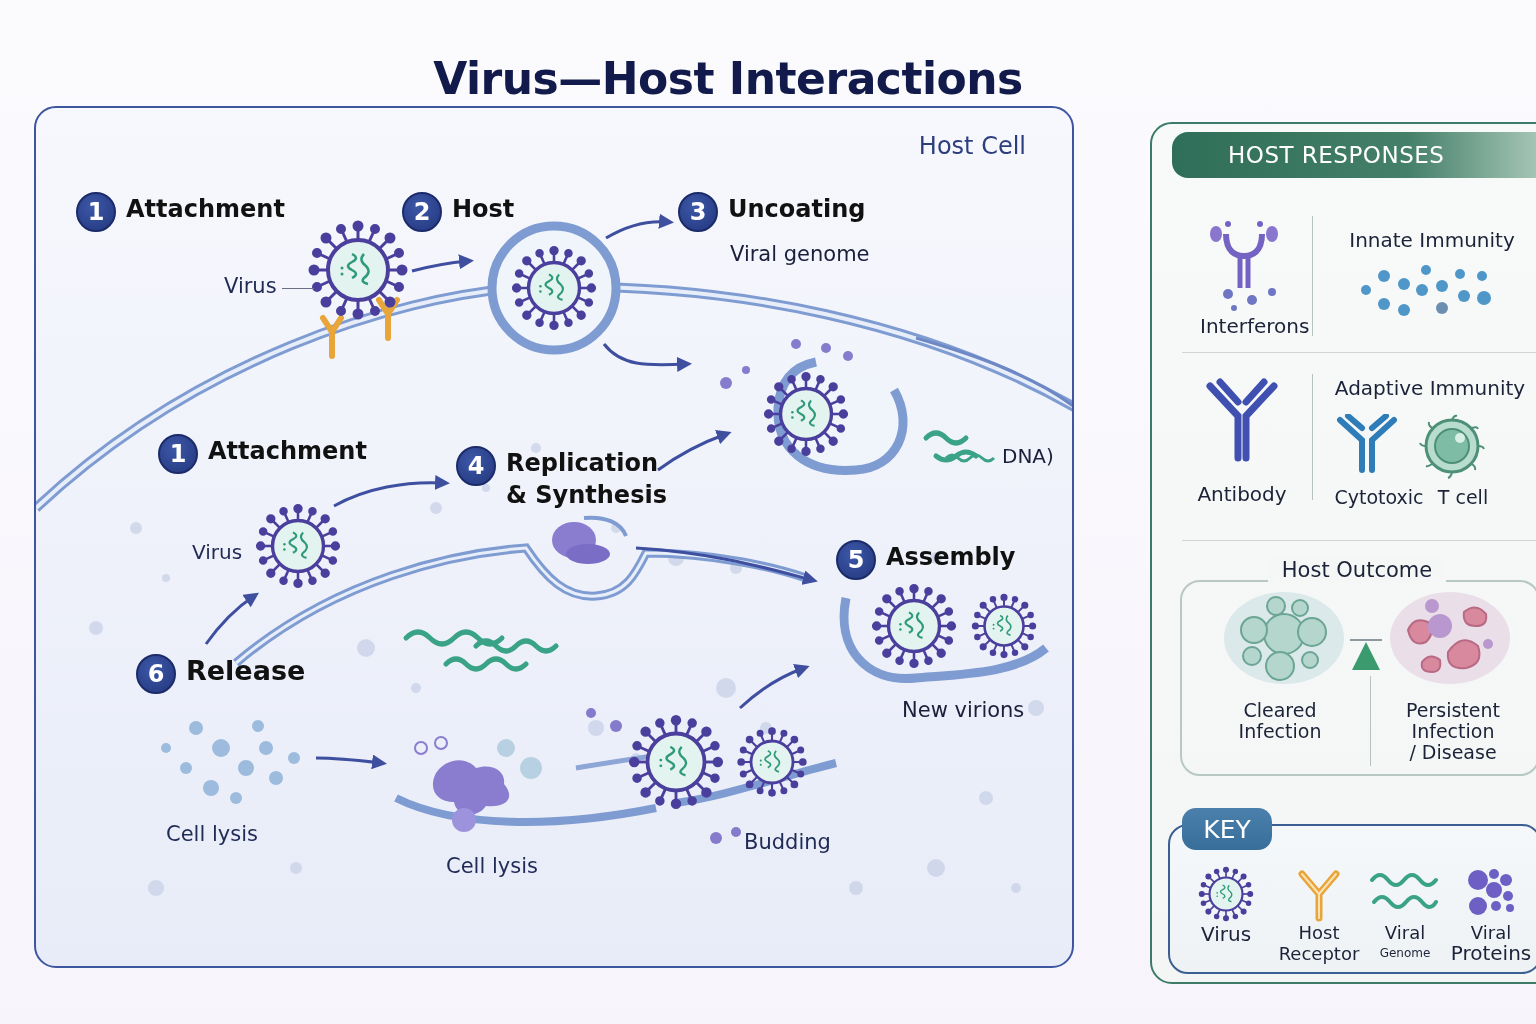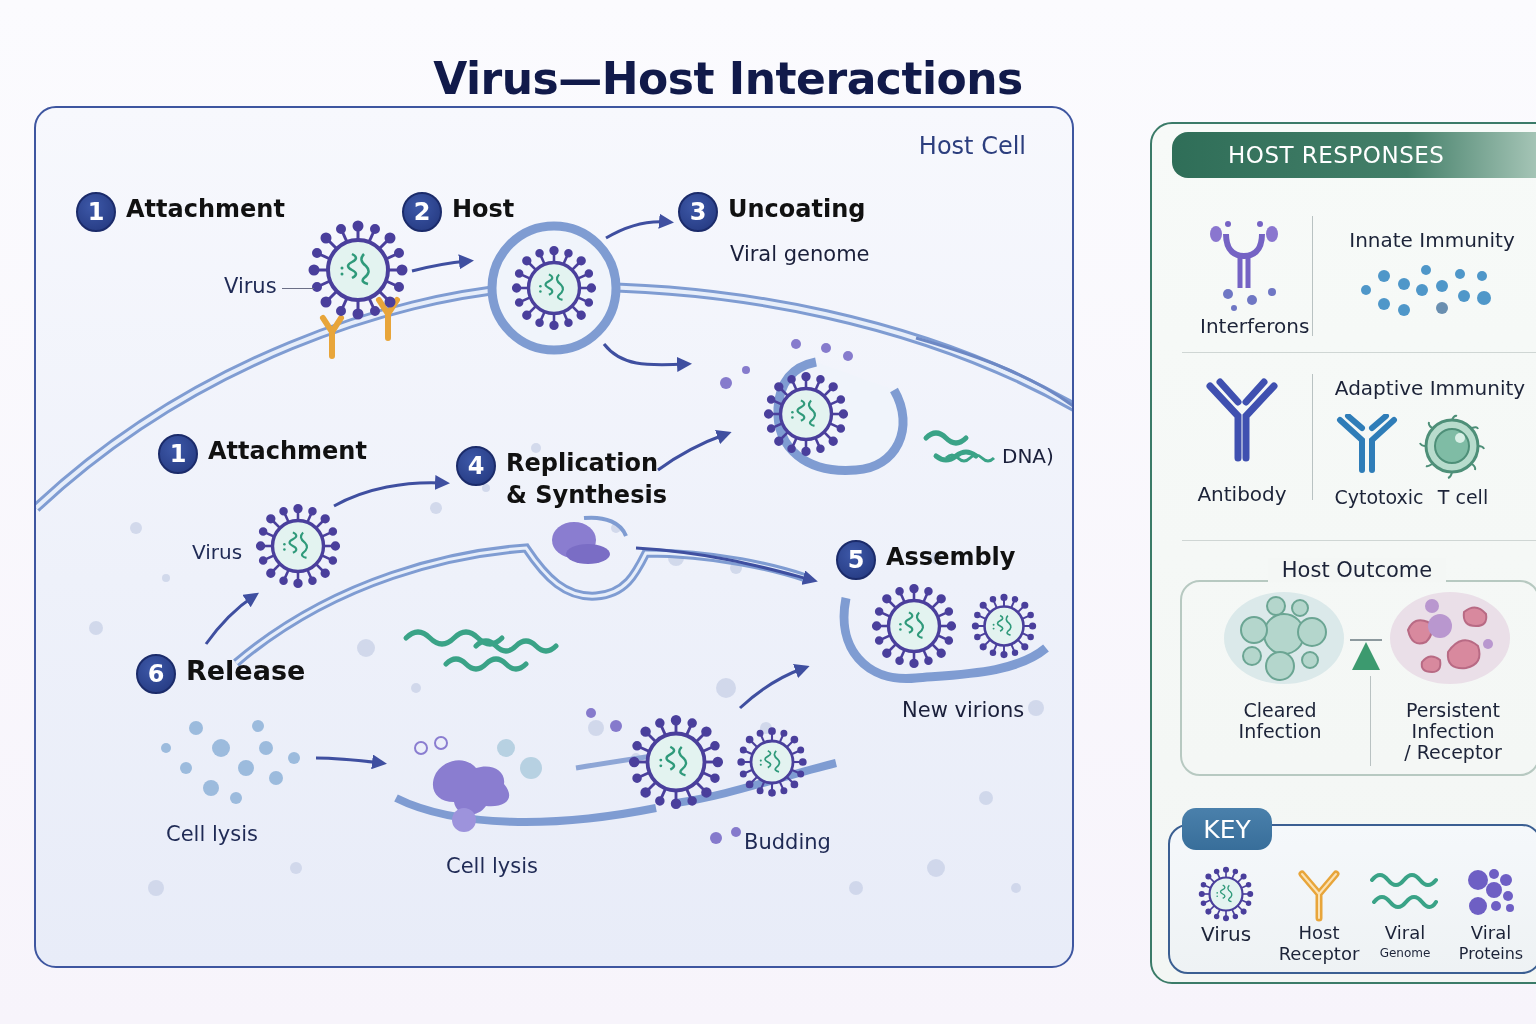--- a/index.html
+++ b/index.html
@@ -413,21 +413,21 @@
         <circle cx="100" cy="54" r="5"></circle>
       </g>
   </svg>
   <div class="rp-lbl" style="left:76px;top:576px;width:104px;font-size:19px;line-height:21px;">
     <div>Cleared</div>
     <div>Infection</div>
   </div>
   <div class="rp-lbl" style="left:244px;top:576px;width:114px;font-size:19px;line-height:21px;">
     <div>Persistent</div>
     <div>Infection</div>
-    <div>/ Receptor</div>
+    <div>/ Disease</div>
   </div>
 
   <div class="key-box"></div>
   <div class="key-badge">KEY</div>
 
   <svg class="icon" style="left:44px;top:740px;" width="60" height="60" viewBox="-30 -30 60 60">
     <use href="#virus" transform="scale(0.55)"></use>
   </svg>
   <svg class="icon" style="left:142px;top:742px;" width="50" height="56" viewBox="0 0 50 56">
     <path d="M25,28 L25,52 M25,28 L8,8 M25,28 L42,8" stroke="#e8a53a" stroke-width="7" stroke-linecap="round" fill="none"></path>
@@ -456,21 +456,21 @@
   <div class="key-lbl" style="left:120px;top:798px;width:94px;">
     <div>Host</div>
     <div>Receptor</div>
   </div>
   <div class="key-lbl" style="left:212px;top:798px;width:82px;">
     <div>Viral</div>
     <div style="font-size:12px;">Genome</div>
   </div>
   <div class="key-lbl" style="left:298px;top:798px;width:82px;">
     <div>Viral</div>
-    <div style="font-size:16px;">Proteins</div>
+    <div style="font-size:20px;">Proteins</div>
   </div>
 </div>
 
 <svg width="0" height="0" style="position:absolute">
   <defs>
     <g id="virus-key-src"></g>
   </defs>
 </svg>
 
 </body></html>

